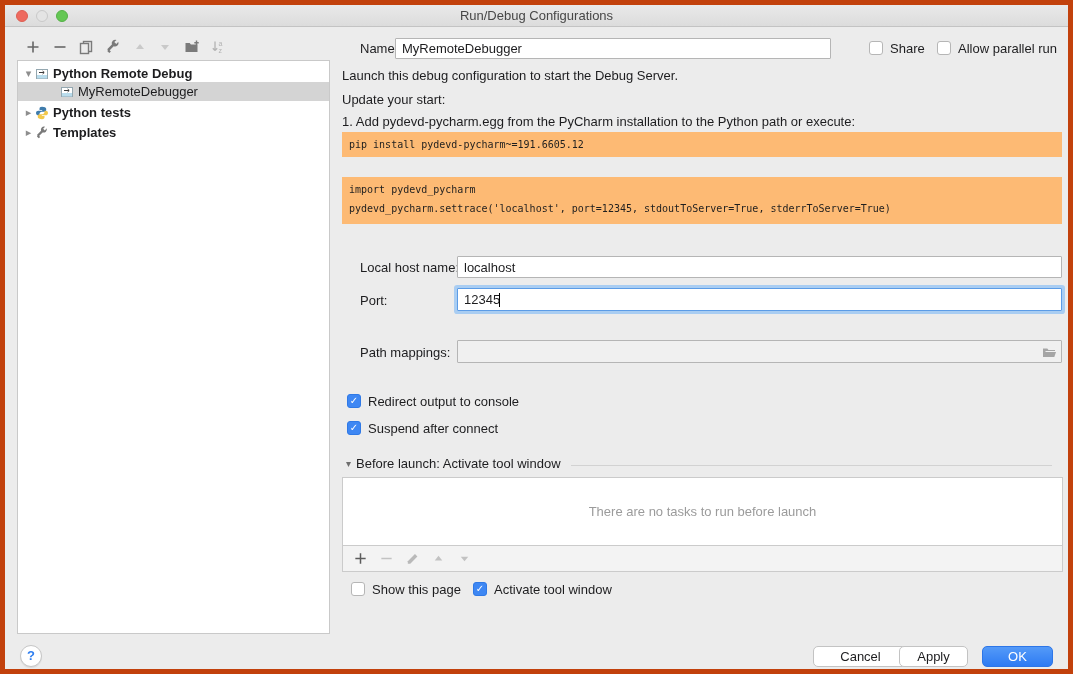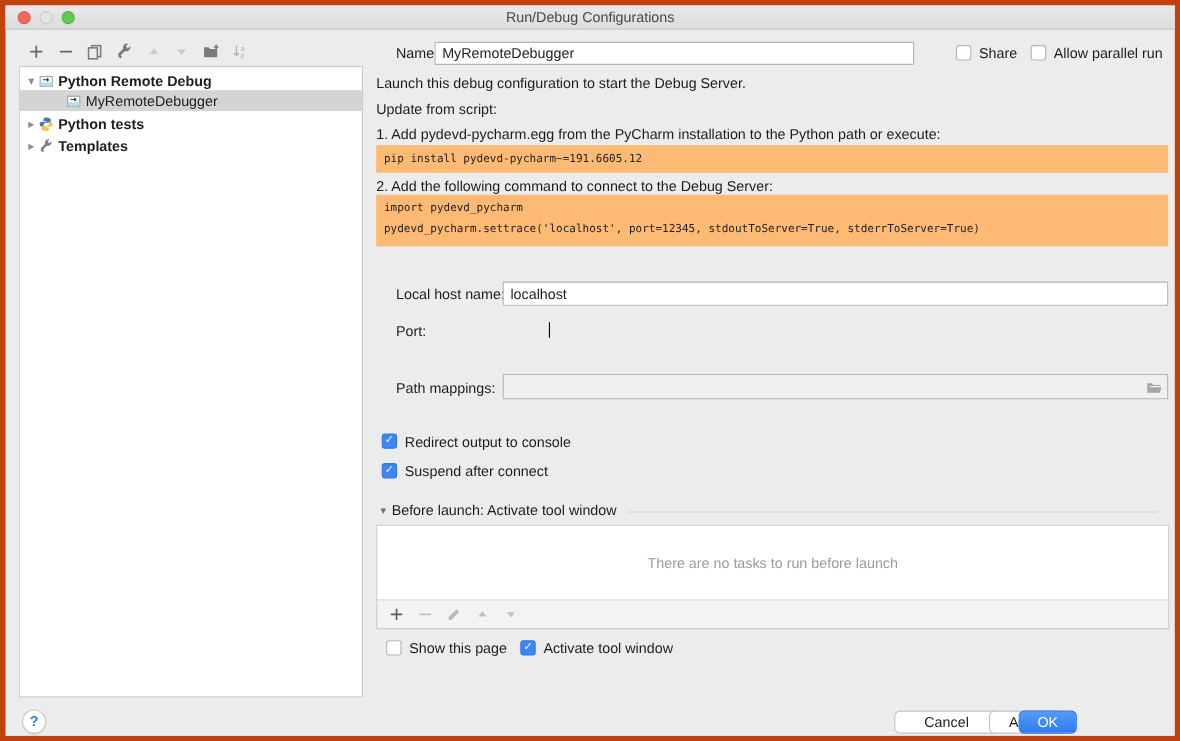--- a/index.html
+++ b/index.html
@@ -182,31 +182,31 @@
   <div class="cbrow" style="left:864px; top:36px">
     <span class="cb"></span>
     <span>Share</span>
   </div>
   <div class="cbrow" style="left:932px; top:36px">
     <span class="cb"></span>
     <span>Allow parallel run</span>
   </div>
 
   <div class="para" style="left:337px; top:63px">Launch this debug configuration to start the Debug Server.</div>
-  <div class="para" style="left:337px; top:87px">Update from script:</div>
+  <div class="para" style="left:337px; top:87px">Update your start:</div>
   <div class="para" style="left:337px; top:109px">1. Add pydevd-pycharm.egg from the PyCharm installation to the Python path or execute:</div>
   <div class="code" style="top:127px; height:25px">pip install pydevd-pycharm~=191.6605.12</div>
-  <div class="para" style="left:337px; top:157px">2. Add the following command to connect to the Debug Server:</div>
   <div class="code" style="top:172px; height:47px"><span>import pydevd_pycharm</span>
 <span>pydevd_pycharm.settrace('localhost', port=12345, stdoutToServer=True, stderrToServer=True)</span></div>
 
   <div class="lbl" style="left:337px; top:255px">Local host name:</div>
   <input class="txt" style="left: 452px; top: 251px; width: 605px; height: 22px;" value="localhost">
 
   <div class="lbl" style="left:337px; top:288px">Port:</div>
+  <input class="txt focused" style="left: 452px; top: 283px; width: 605px; height: 23px;" value="12345">
   <span class="caret" style="left:494px; top:288px"></span>
 
   <div class="lbl" style="left:337px; top:340px">Path mappings:</div>
   <input class="txt" style="left: 452px; top: 335px; width: 605px; height: 23px; background: rgb(240, 240, 240);" value="">
   <span style="position:absolute; left:1036px; top:339px; width:16px; height:16px">
     <svg width="16" height="16" viewBox="0 0 16 16">
         <path d="M2 13V4.5h4.3l1.2 1.6H14V7H4.6L3.2 13z" fill="#a5a5a5"></path>
         <path d="M4 8h11l-1.7 5H2.4z" fill="#a5a5a5"></path>
       </svg>
   </span>
@@ -269,15 +269,15 @@
   <div class="cbrow" style="left:468px; top:577px">
     <span class="cb on">
         <span>✓</span>
       </span>
     <span>Activate tool window</span>
   </div>
 
   <div class="help-btn">?</div>
   <button class="btn" style="left:808px; width:95px">Cancel</button>
   <button class="btn" style="left:894px; width:69px">Apply</button>
-  <button class="btn btn-ok" style="left:921px; width:53px">OK</button>
+  <button class="btn btn-ok" style="left:977px; width:71px">OK</button>
 
 </div>
 
 </body></html>

